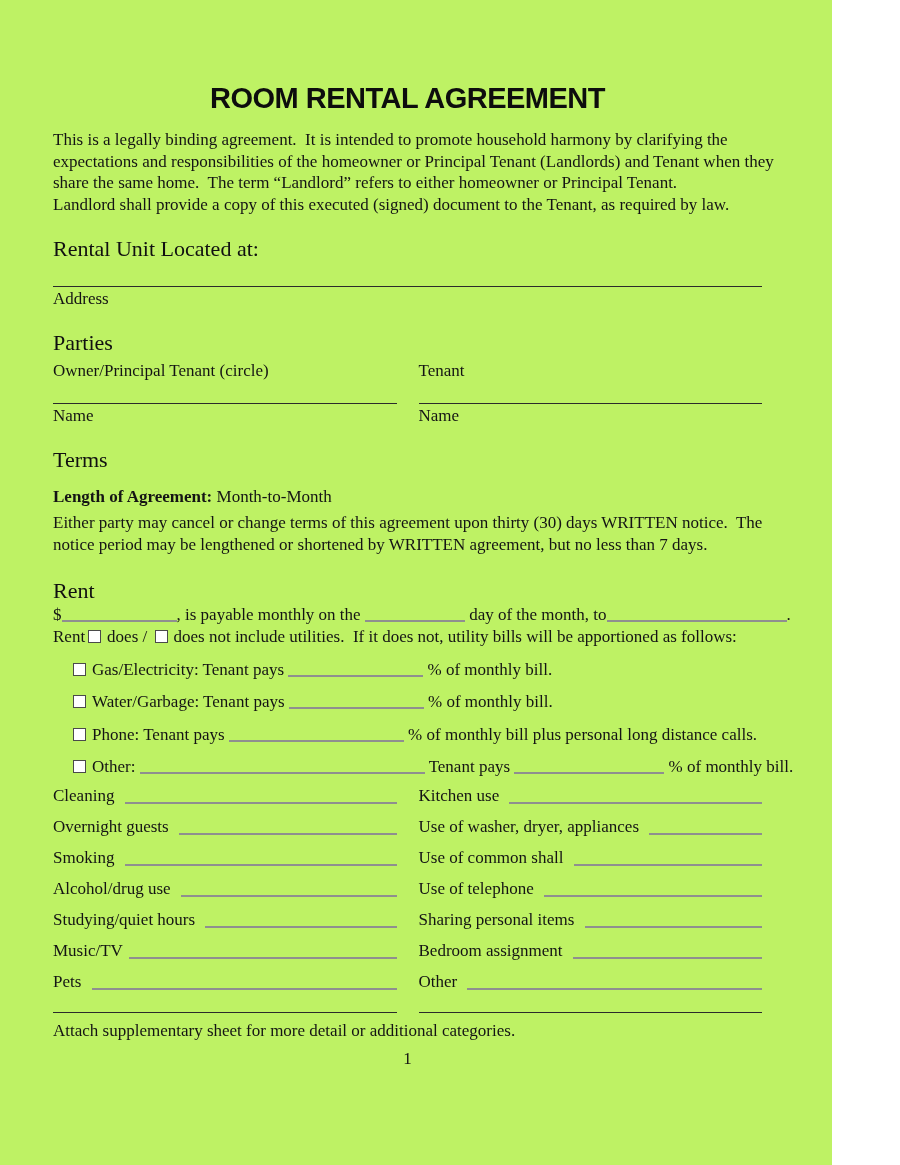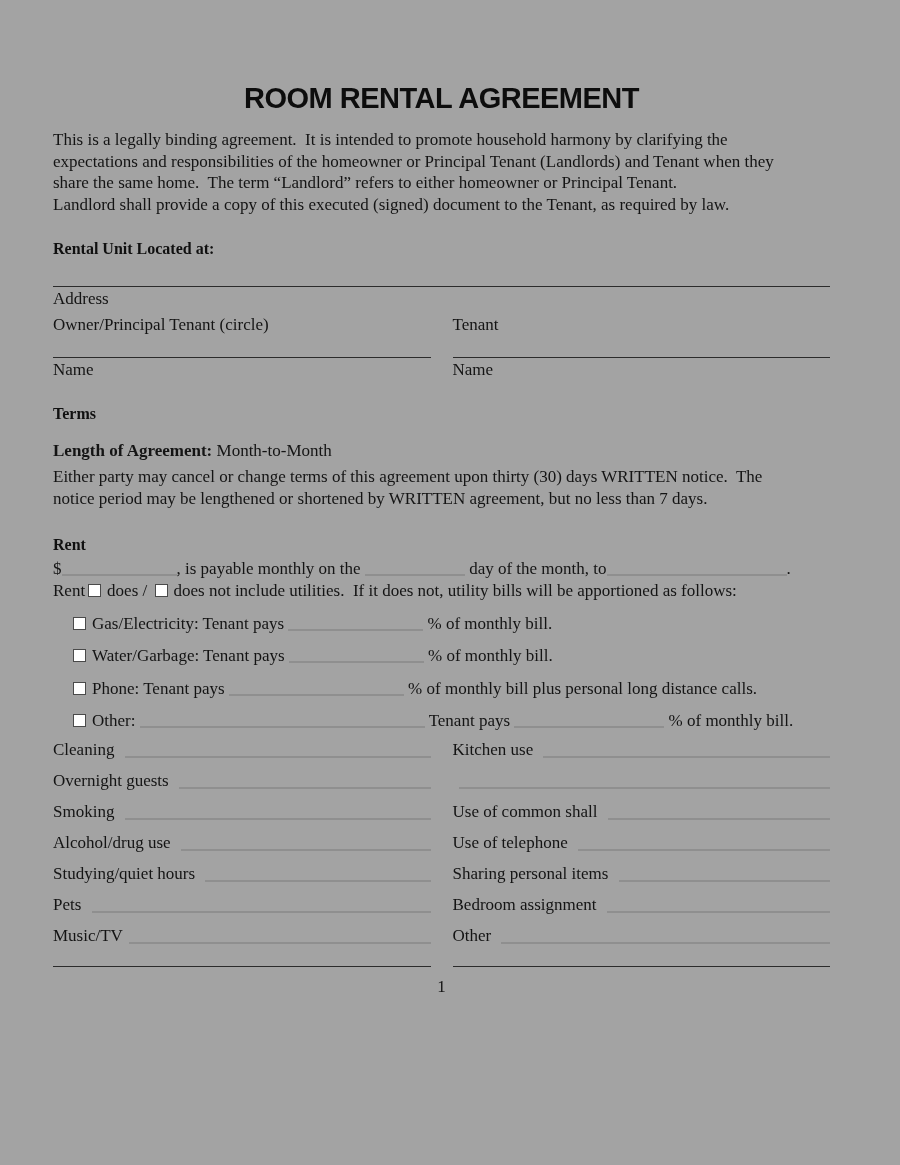--- a/index.html
+++ b/index.html
@@ -1,32 +1,32 @@
 <!DOCTYPE html>
 <html><head>
 <meta charset="utf-8">
 <style>
   html,body { margin:0; padding:0; background:#ffffff; }
   .page {
-    position:relative; width:900px; height:1165px; background:#a3a3a3;
+    position:relative; width:832px; height:1165px; background:#bef264;
     color:#141414; font-family:"Liberation Serif", serif; font-size:17px;
     overflow:hidden;
   }
   .content { padding-left:53px; padding-right:70px; }
 
   .doc-title {
     margin:0; padding-top:84px; text-align:center;
     font-family:"Liberation Sans", sans-serif; font-weight:bold;
     font-size:29px; line-height:28px; letter-spacing:-0.5px; color:#0d0d0d;
   }
 
   .intro { margin-top:17px; }
   .pre-line { white-space:pre; line-height:21.5px; }
 
-  h2 { margin:0; font-size:16px; line-height:26px; font-weight:bold; color:#101010; }
+  h2 { margin:0; font-size:22px; line-height:26px; font-weight:normal; color:#101010; }
   .h-rental { margin-top:21px; }
   .h-parties { margin-top:20px; }
   .h-terms  { margin-top:20px; }
   .h-rent   { margin-top:23px; }
   .h-rules  { margin-top:14px; }
 
   .rule-black { border-top:1.6px solid #2b2b2b; height:0; }
   .addr-rule { margin-top:24px; }
   .field-label { line-height:22px; margin-top:1px; }
 
@@ -81,20 +81,21 @@
       <div class="pre-line">This is a legally binding agreement.  It is intended to promote household harmony by clarifying the</div>
       <div class="pre-line">expectations and responsibilities of the homeowner or Principal Tenant (Landlords) and Tenant when they</div>
       <div class="pre-line">share the same home.  The term “Landlord” refers to either homeowner or Principal Tenant.</div>
       <div class="pre-line">Landlord shall provide a copy of this executed (signed) document to the Tenant, as required by law.</div>
     </div>
 
     <h2 class="h-rental">Rental Unit Located at:</h2>
     <div class="rule-black addr-rule"></div>
     <div class="field-label">Address</div>
 
+    <h2 class="h-parties">Parties</h2>
     <div class="two-col parties-cols">
       <div class="col">
         <div class="party-label">Owner/Principal Tenant (circle)</div>
         <div class="rule-black name-rule"></div>
         <div class="field-label">Name</div>
       </div>
       <div class="col">
         <div class="party-label">Tenant</div>
         <div class="rule-black name-rule"></div>
         <div class="field-label">Name</div>
@@ -139,37 +140,38 @@
           </div>
         <div class="rule-row">
             <span class="lbl">Alcohol/drug use </span>
             <span class="fill"></span>
           </div>
         <div class="rule-row">
             <span class="lbl">Studying/quiet hours </span>
             <span class="fill"></span>
           </div>
         <div class="rule-row">
+            <span class="lbl">Music/TV</span>
+            <span class="fill"></span>
+          </div>
+        <div class="rule-row">
             <span class="lbl">Pets </span>
-            <span class="fill"></span>
-          </div>
-        <div class="rule-row">
-            <span class="lbl">Music/TV</span>
             <span class="fill"></span>
           </div>
         <div class="rule-row last">
             <span class="fill-black"></span>
           </div>
       </div>
       <div class="col">
         <div class="rule-row">
             <span class="lbl">Kitchen use </span>
             <span class="fill"></span>
           </div>
         <div class="rule-row">
+            <span class="lbl">Use of washer, dryer, appliances </span>
             <span class="fill"></span>
           </div>
         <div class="rule-row">
             <span class="lbl">Use of common shall </span>
             <span class="fill"></span>
           </div>
         <div class="rule-row">
             <span class="lbl">Use of telephone </span>
             <span class="fill"></span>
           </div>
@@ -184,16 +186,17 @@
         <div class="rule-row">
             <span class="lbl">Other </span>
             <span class="fill"></span>
           </div>
         <div class="rule-row last">
             <span class="fill-black"></span>
           </div>
       </div>
     </div>
 
+    <div class="footer-note">Attach supplementary sheet for more detail or additional categories.</div>
     <div class="page-number">1</div>
 
   </div>
 </div>
 
 </body></html>

